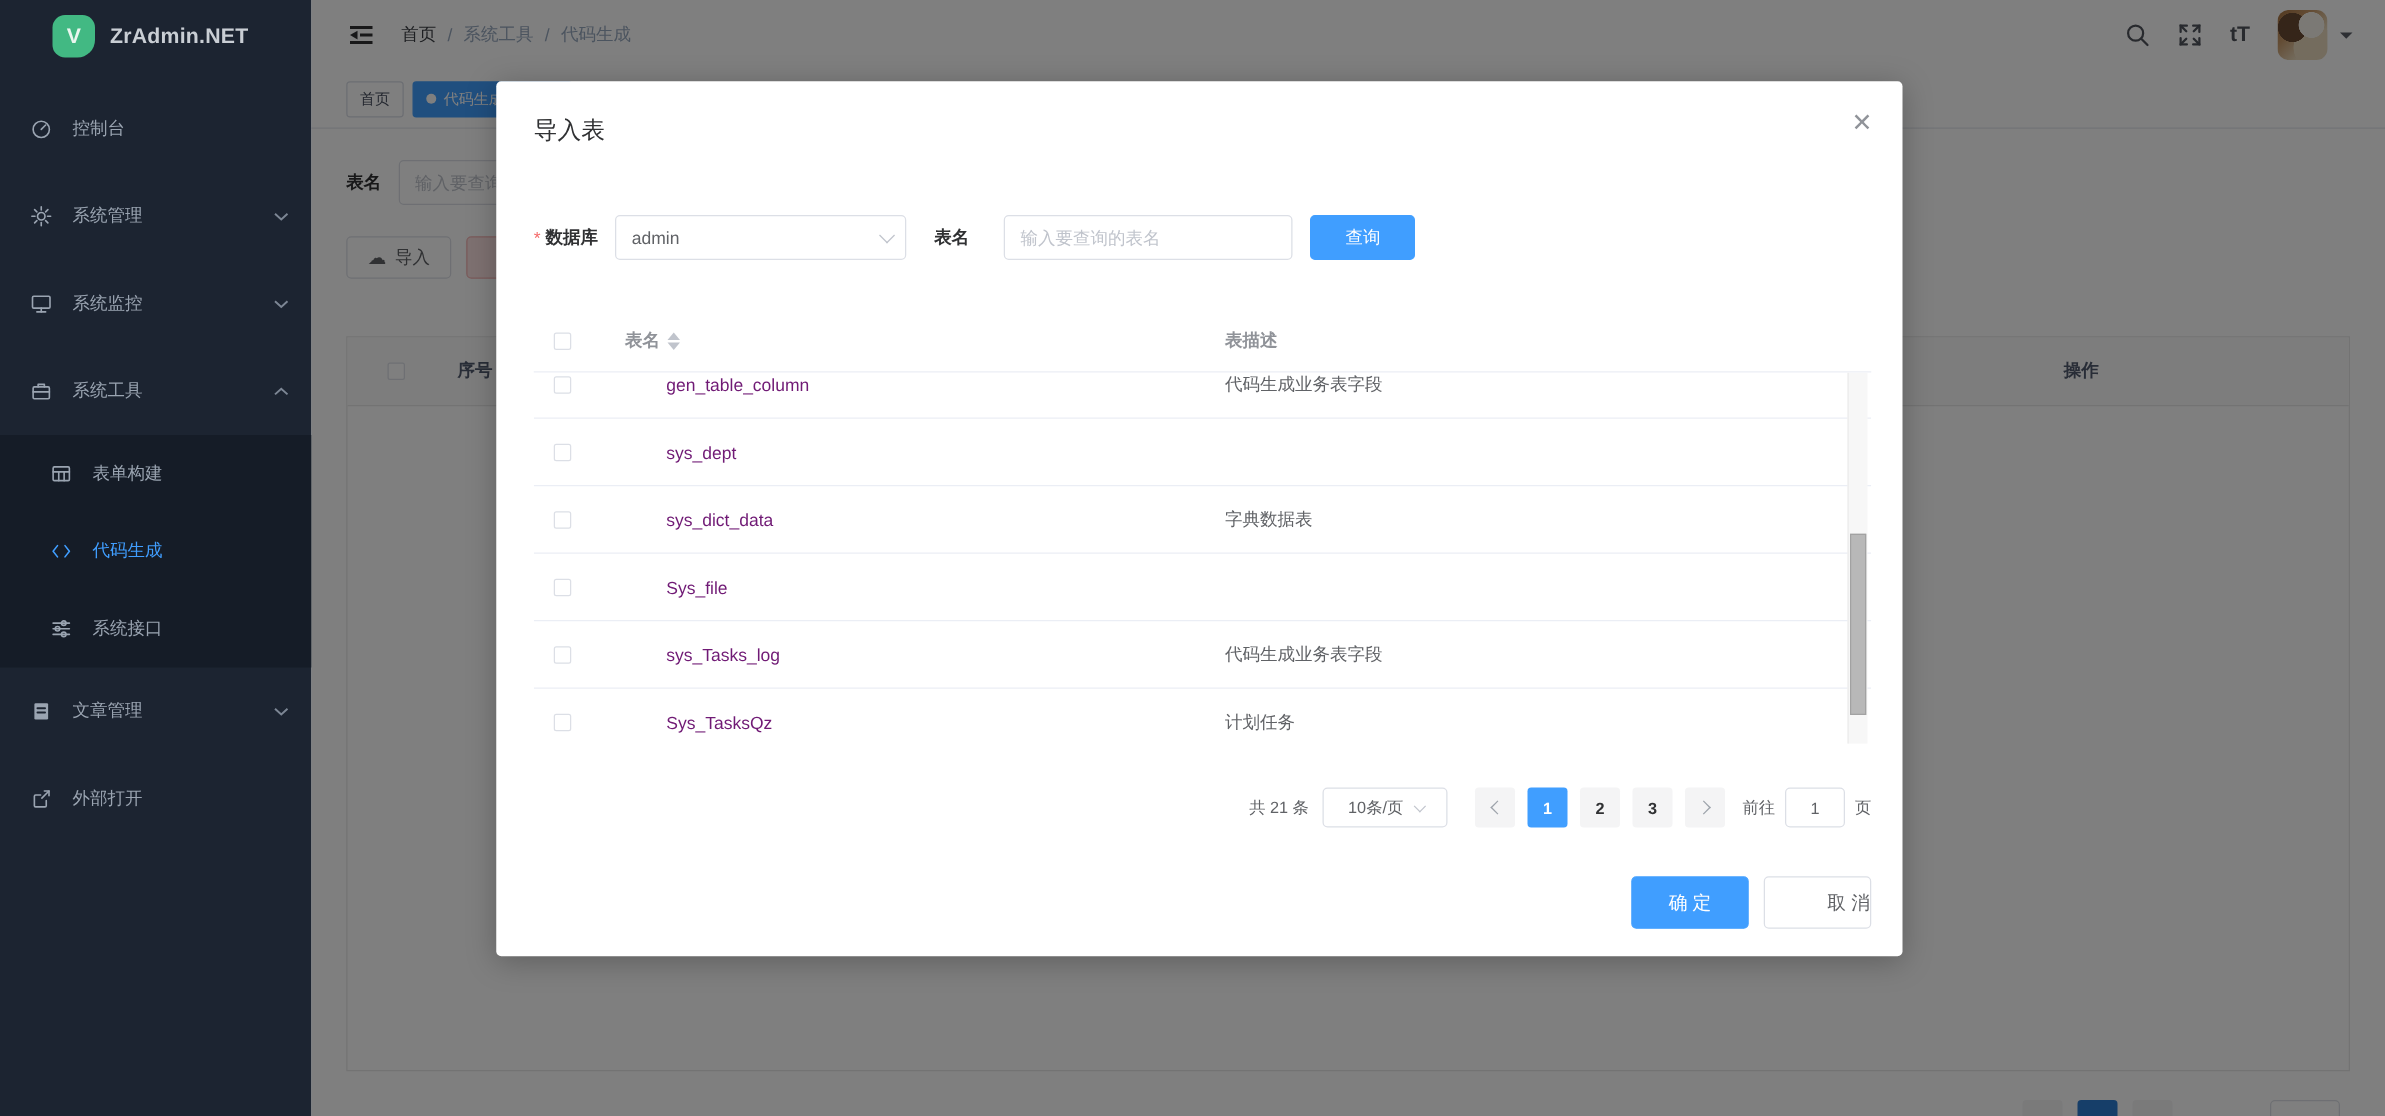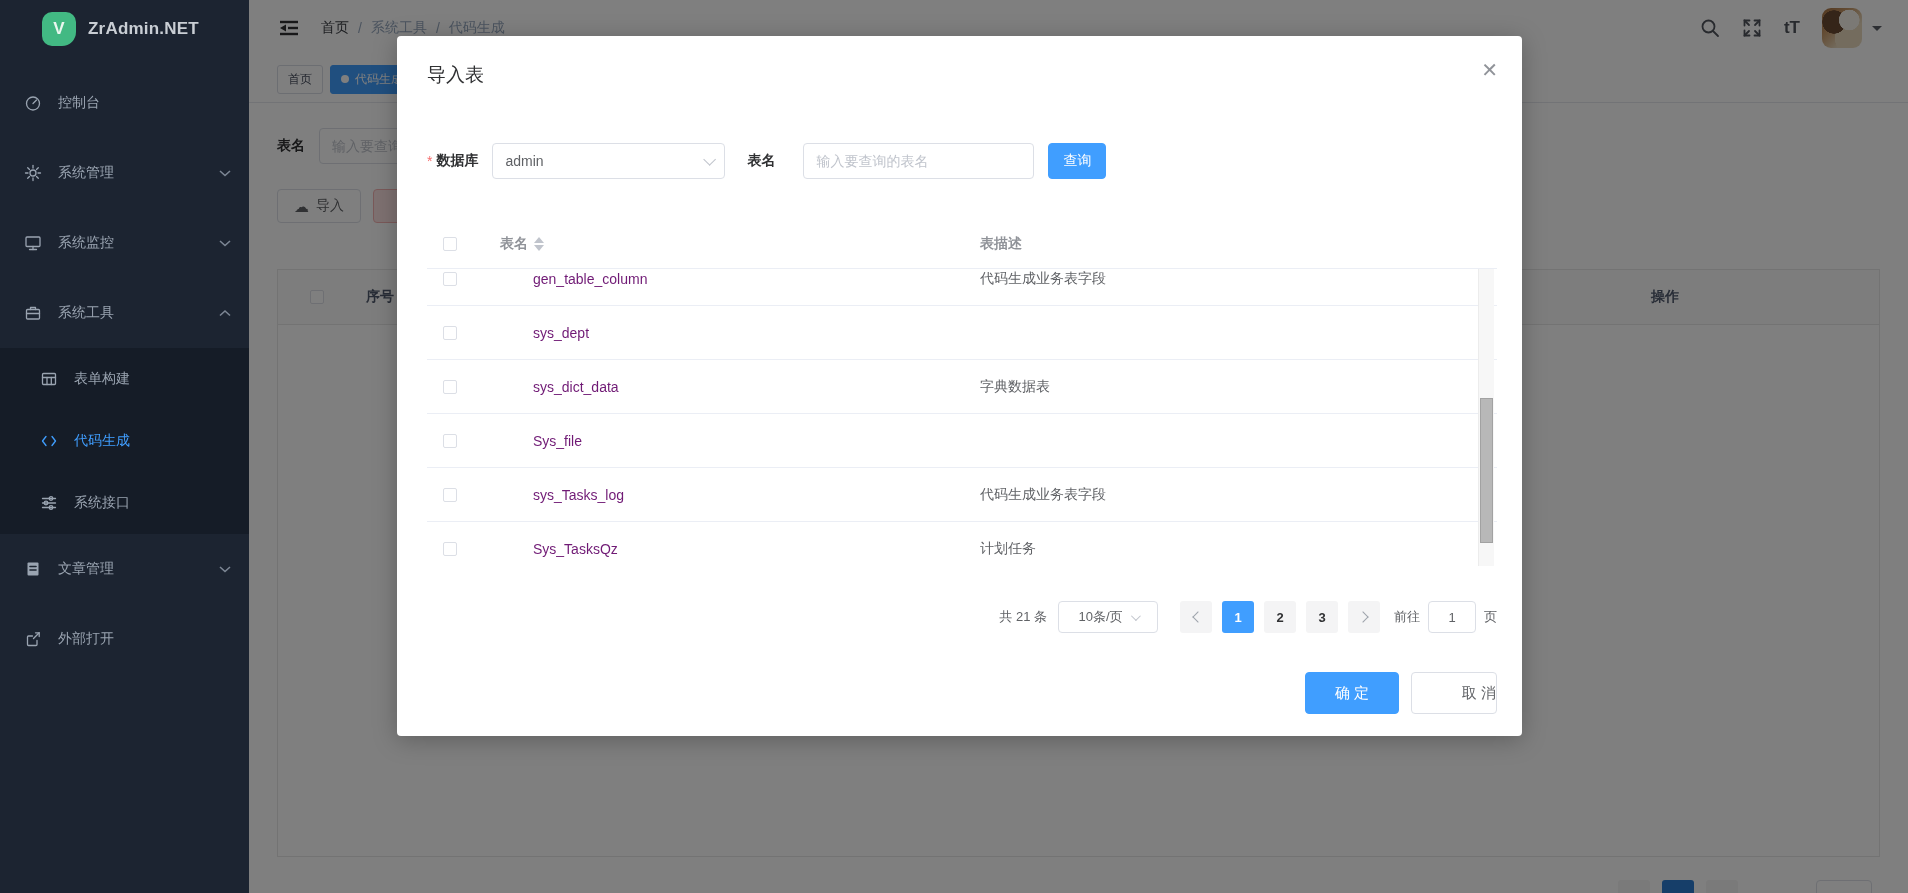--- a/index.html
+++ b/index.html
@@ -69,31 +69,31 @@
   .chk { width:14px; height:14px; border:1px solid #dcdfe6; border-radius:2px; background:#fff; cursor:pointer; }
 
   .bg-pagination { position:absolute; right:36px; top:880px; display:flex; gap:12px; align-items:center; }
   .pg-sq { width:32px; height:32px; border-radius:3px; background:#f4f4f5; }
   .pg-sq.blue { background:#2d7dd2; }
   .pg-box { width:56px; height:32px; border:1px solid #dcdfe6; border-radius:4px; background:#fff; margin-left:66px; }
 
   .overlay { position:absolute; inset:0; background:rgba(0,0,0,0.5); z-index:40; }
 
   
-  .dialog { position:absolute; left:397px; top:36px; width:1125px; height:700px; background:#fff; border-radius:4px; box-shadow:0 4px 24px rgba(0,0,0,.25); z-index:100; }
+  .dialog { position:absolute; left:397px; top:65px; width:1125px; height:700px; background:#fff; border-radius:4px; box-shadow:0 4px 24px rgba(0,0,0,.25); z-index:100; }
   .dlg-title { position:absolute; left:30px; top:26px; font-size:19px; color:#303133; }
   .dlg-close { position:absolute; right:24px; top:24px; font-size:20px; color:#909399; cursor:pointer; line-height:1; }
   .dlg-form { position:absolute; left:30px; top:107px; display:flex; align-items:center; }
   .req-star { color:#f56c6c; font-size:14px; margin-right:4px; }
   .dlg-form .fld-label { margin-right:14px; }
   .select { width:233px; height:36px; border:1px solid #dcdfe6; border-radius:4px; display:flex; align-items:center; padding:0 12px; font-size:14px; color:#606266; cursor:pointer; background:#fff; }
   .select .sel-text { flex:1; }
   .sel-arrow { width:9px; height:9px; border-right:1.5px solid #c0c4cc; border-bottom:1.5px solid #c0c4cc; transform:rotate(45deg) translateY(-3px); }
   .gap20 { width:22px; } .gap14 { width:14px; }
-  .btn-primary { height:36px; padding:0 14px; background:#409eff; border:1px solid #409eff; color:#fff; border-radius:4px; font-size:14px; cursor:pointer; font-family:inherit; }
+  .btn-primary { height:36px; padding:0 27px; background:#409eff; border:1px solid #409eff; color:#fff; border-radius:4px; font-size:14px; cursor:pointer; font-family:inherit; }
 
   .dlg-table { position:absolute; left:30px; top:183px; width:1070px; font-size:14px; color:#606266; }
   .tr { display:grid; grid-template-columns:57px 480px 1fr; align-items:center; height:54px; border-bottom:1px solid #ebeef5; padding-left:16px; }
   .thead-row { height:50px; font-weight:bold; color:#909399; border-bottom:1px solid #ebeef5; }
   .th-name { display:flex; align-items:center; gap:6px; }
   .sort-carets { display:inline-flex; flex-direction:column; gap:2px; cursor:pointer; }
   .sort-carets i { width:0; height:0; border:5px solid transparent; }
   .sort-carets .up { border-bottom:6px solid #c0c4cc; border-top:none; }
   .sort-carets .dn { border-top:6px solid #c0c4cc; border-bottom:none; }
   .tbl-scroll { position:relative; height:297px; overflow:hidden; }

